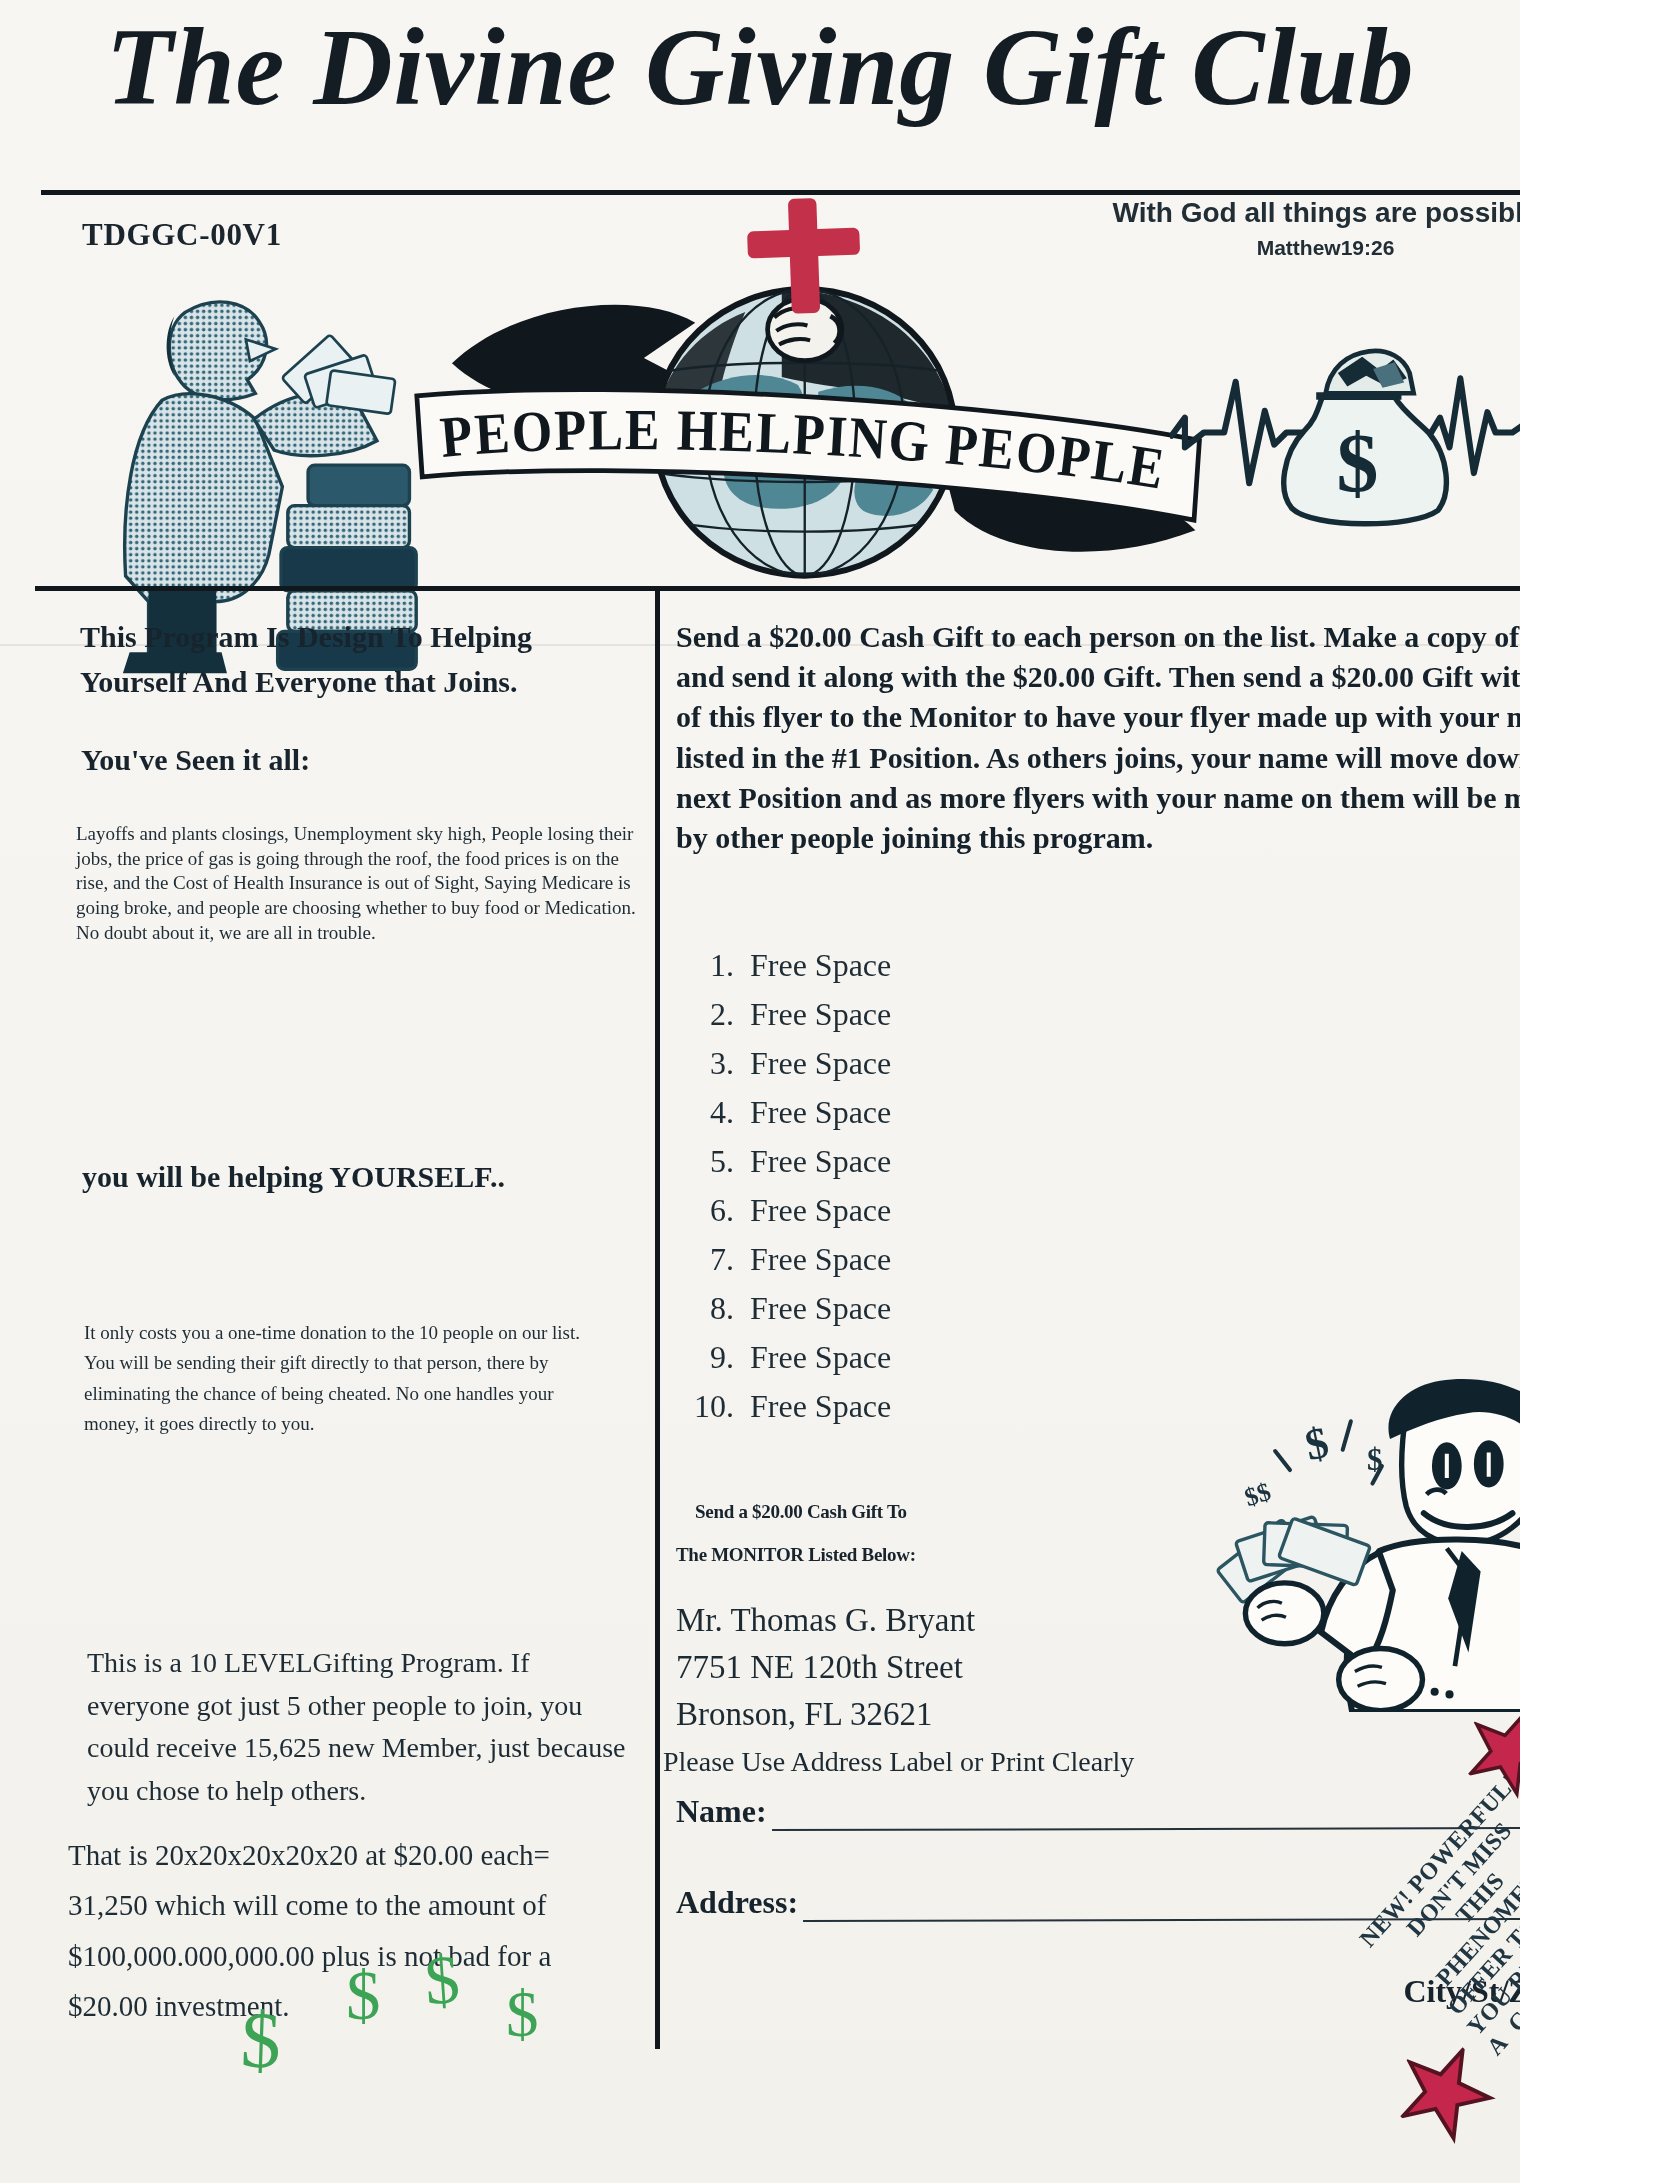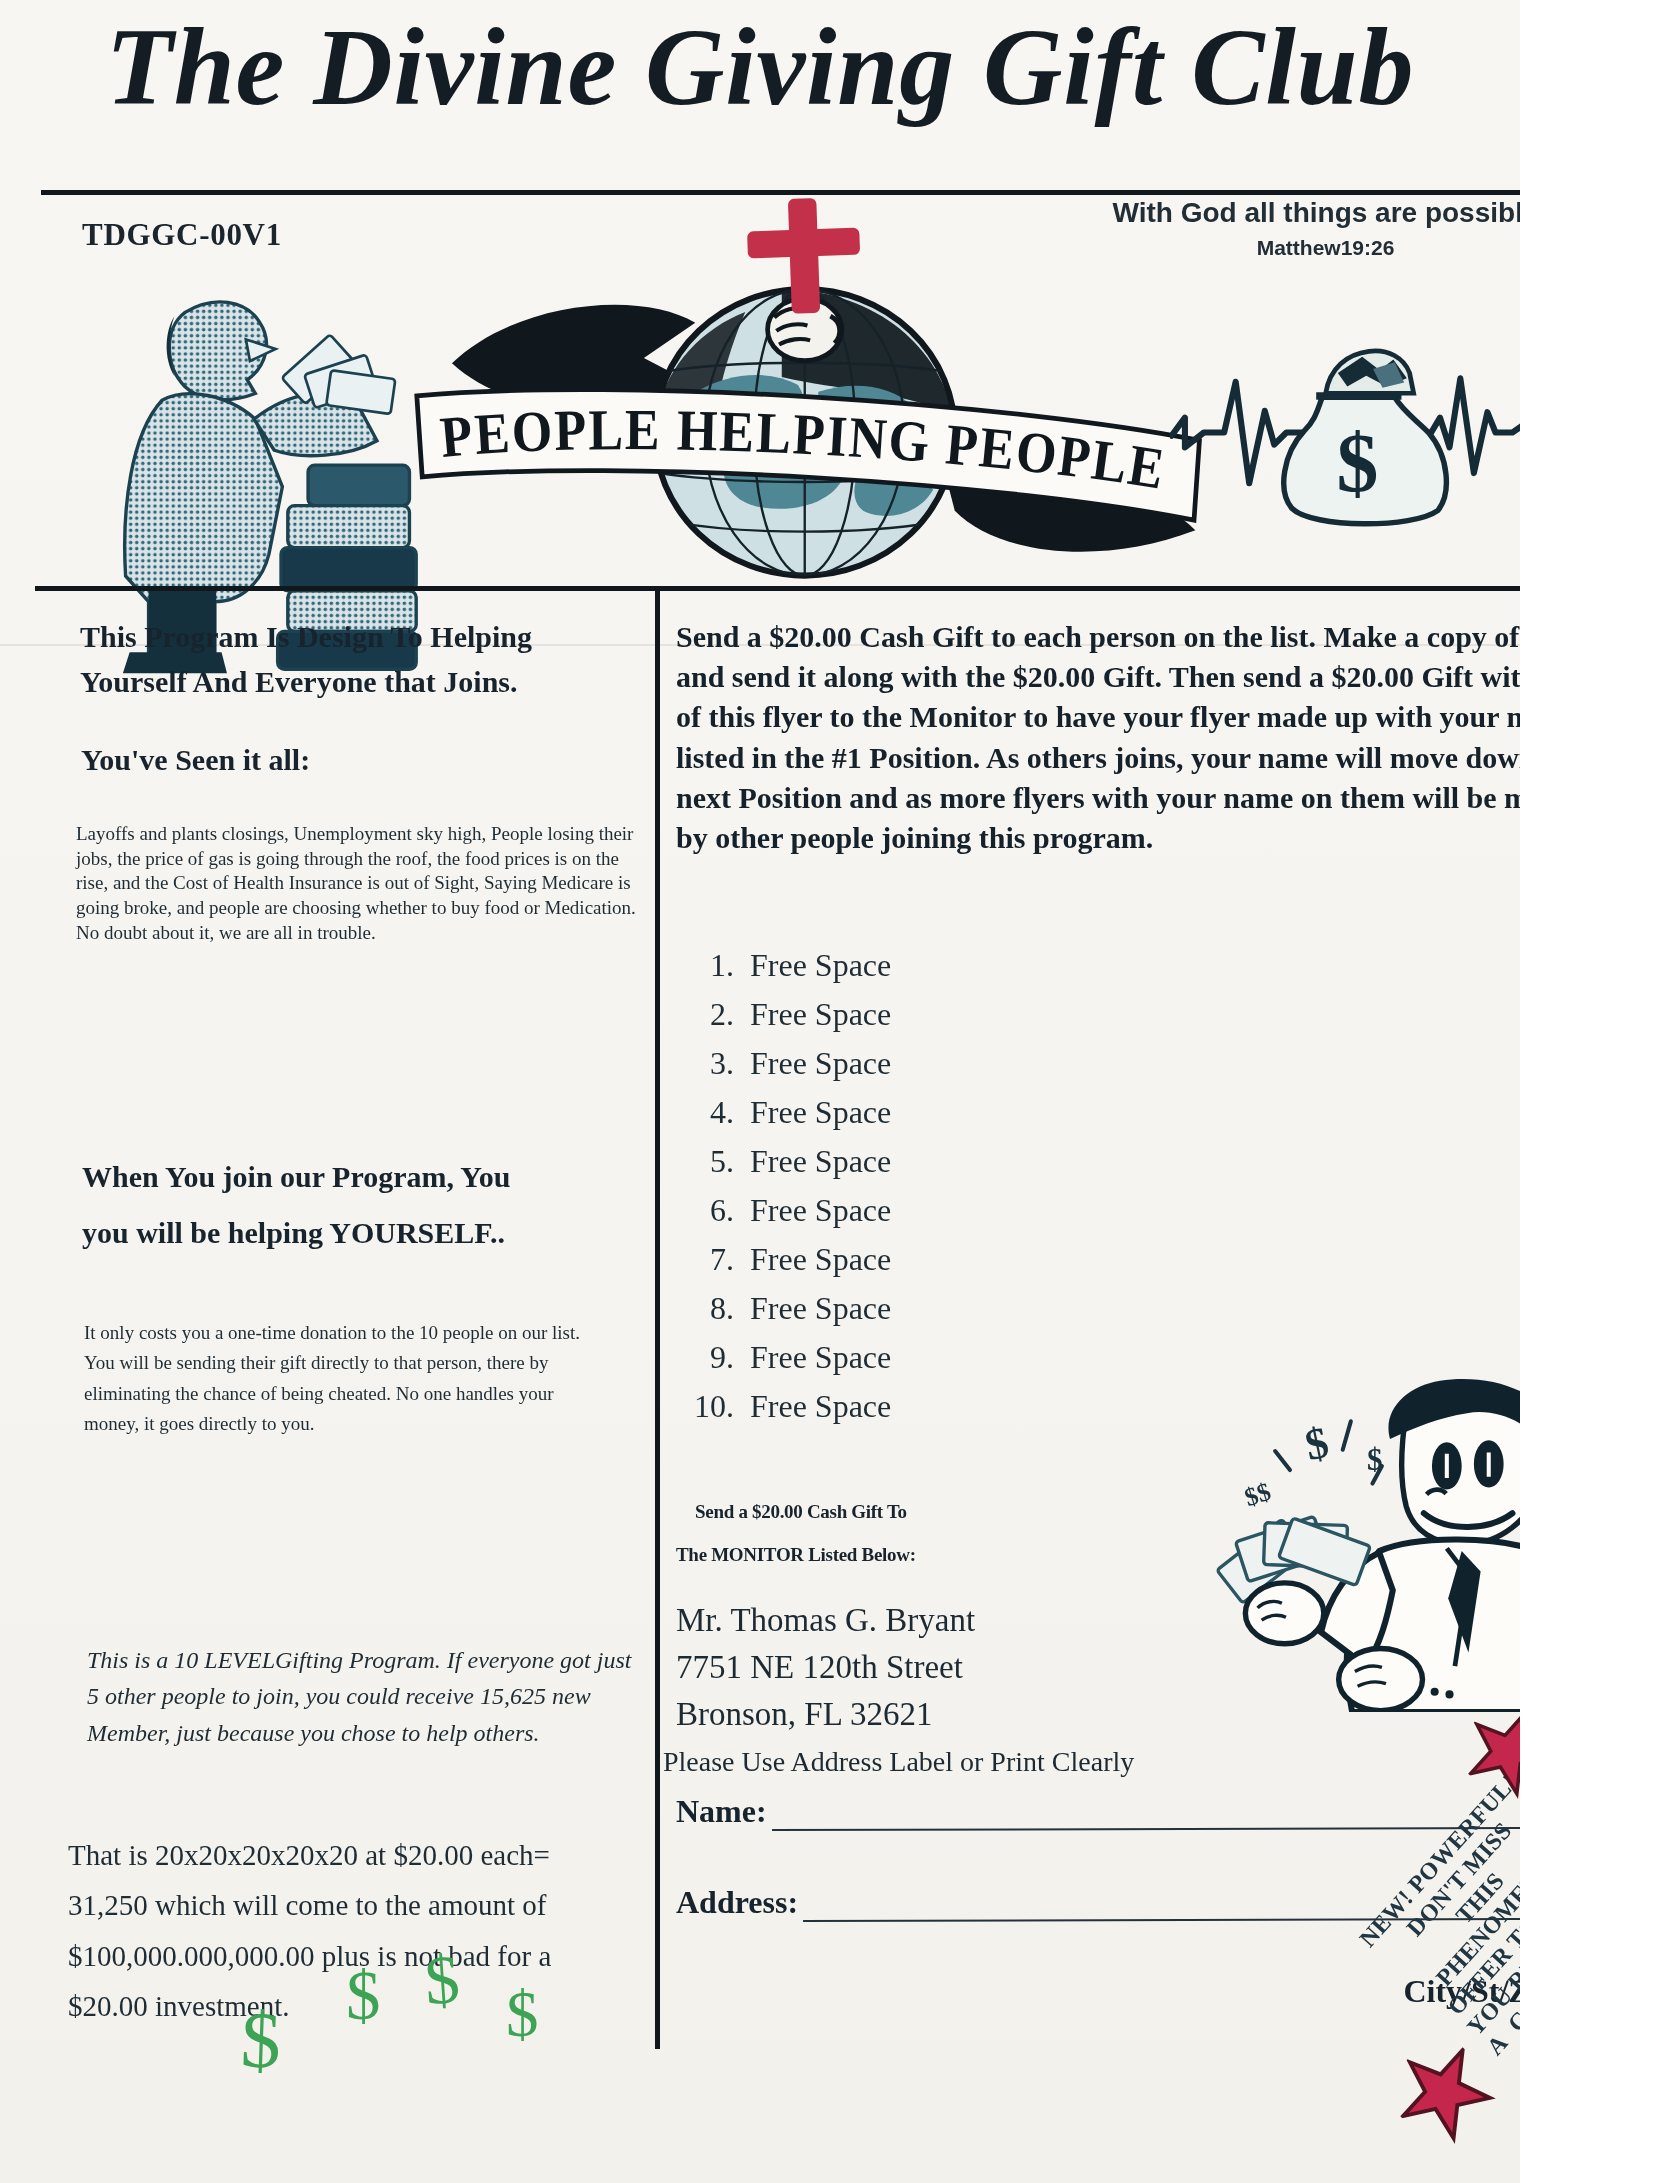--- a/index.html
+++ b/index.html
@@ -167,27 +167,26 @@
   <div class="abs lh-head" style="left:80px;top:614px;">
     <div>This Program Is Design To Helping</div>
     <div>Yourself And Everyone that Joins.</div>
   </div>
 
   <div class="abs lh-head" style="left:81px;top:737px;">You've Seen it all:</div>
 
   <div class="abs para" style="left:76px;top:822px;width:565px;line-height:1.3;">Layoffs and plants closings, Unemployment sky high, People losing their jobs, the price of gas is going through the roof, the food prices is on the rise, and the Cost of Health Insurance is out of Sight, Saying Medicare is going broke, and people are choosing whether to buy food or Medication. No doubt about it, we are all in trouble.</div>
 
   <div class="abs join-head" style="left:82px;top:1149px;">
-    <div>When You join our Program, You</div>
     <div>you will be helping YOURSELF..</div>
   </div>
 
   <div class="abs para" style="left:84px;top:1318px;width:521px;line-height:1.6;">It only costs you a one-time donation to the 10 people on our list. You will be sending their gift directly to that person, there by eliminating the chance of being cheated. No one handles your money, it goes directly to you.</div>
 
-  <div class="abs para" style="left:87px;top:1642px;width:545px;line-height:1.52;font-size:24px;font-style:italic;">This is a 10 LEVELGifting Program. If everyone got just 5 other people to join, you could receive 15,625 new Member, just because you chose to help others.</div>
+  <div class="abs para" style="left:87px;top:1642px;width:545px;line-height:1.52;font-size:28px;">This is a 10 LEVELGifting Program. If everyone got just 5 other people to join, you could receive 15,625 new Member, just because you chose to help others.</div>
 
   <div class="abs math" style="left:68px;top:1830px;">
     <div>That is 20x20x20x20x20 at $20.00 each=</div>
     <div>31,250 which will come to the amount of</div>
     <div>$100,000.000,000.00 plus is not bad for a</div>
     <div>$20.00 investment.</div>
   </div>
 
   <span class="abs gdollar" style="left:241px;top:2000px;font-size:80px;transform:rotate(2deg);">$</span>
   <span class="abs gdollar" style="left:346px;top:1962px;font-size:69px;">$</span>

